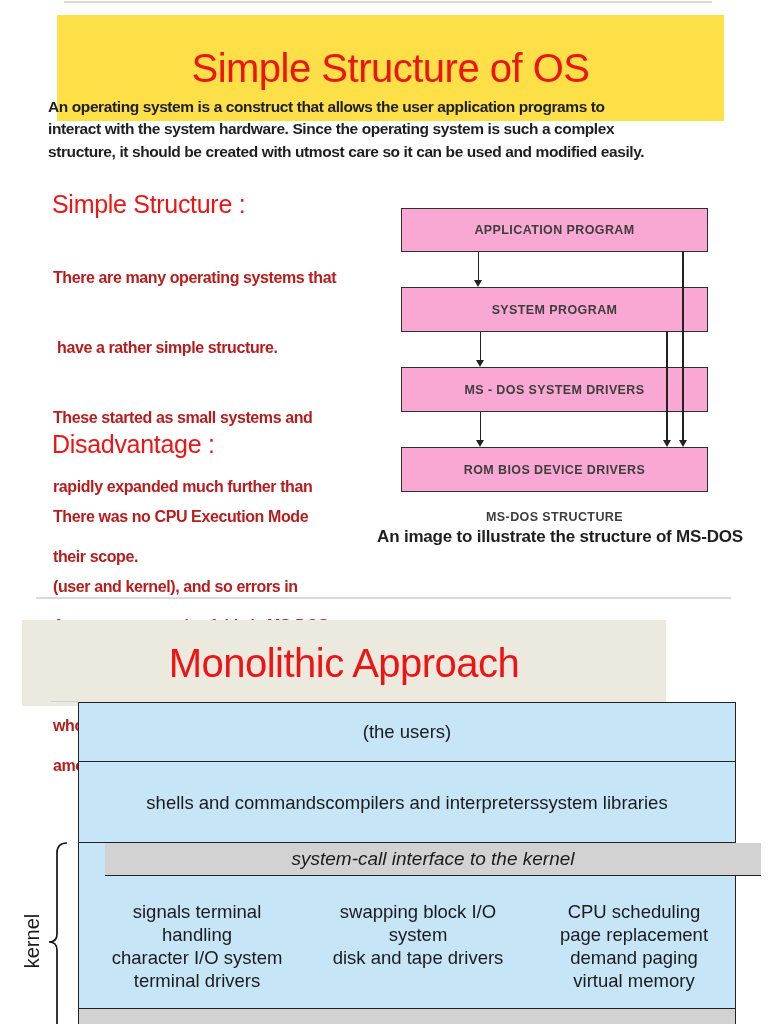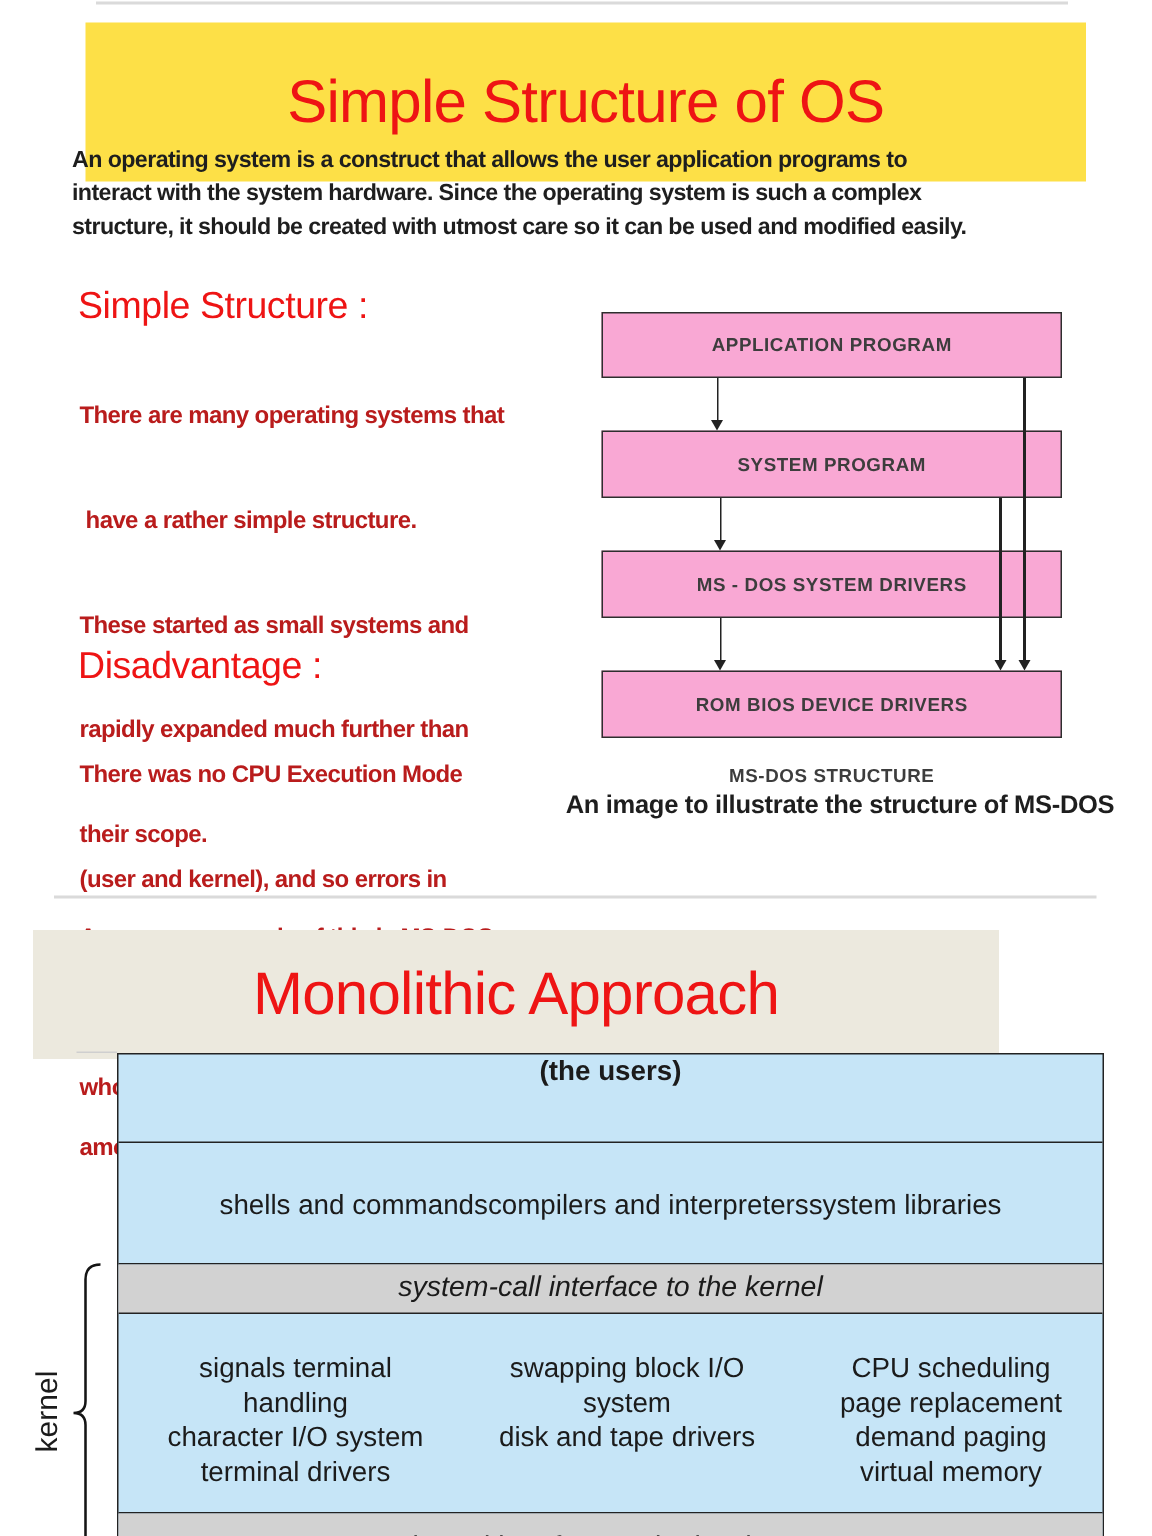--- a/index.html
+++ b/index.html
@@ -30,25 +30,25 @@
         font-size:12.5px;font-weight:700;letter-spacing:.4px;color:#3d3d3d;}
   .cap2{position:absolute;left:330px;top:527px;width:460px;text-align:center;
         font-size:17px;font-weight:700;letter-spacing:-0.2px;color:#1e1e1e;}
   
   .band2{position:absolute;left:22px;top:600px;width:644px;height:86px;background:#ece9de;
          display:flex;align-items:center;justify-content:center;margin-top:20px;}
   .fig2{position:absolute;left:78px;top:702px;width:658px;height:346px;
         border:1.5px solid #222;box-sizing:border-box;background:#c6e5f7;
         font-size:18.5px;color:#1b1b1b;}
   .layer{position:relative;box-sizing:border-box;width:100%;border-bottom:1.5px solid #222;}
-  .l-users{height:59px;display:flex;justify-content:center;font-weight:bold;}
+  .l-users{height:59px;display:flex;align-items:center;justify-content:center;}
   .l-shells{height:81px;display:flex;flex-direction:row;align-items:center;justify-content:center;
             line-height:21px;text-align:center;}
   .l-syscall{height:33px;background:#d2d2d2;display:flex;align-items:center;justify-content:center;
-             font-style:italic;font-size:19px;}
+             font-style:italic;font-size:19px;margin-left:26px;}
   .l-kernel{height:133px;}
   .l-hw{height:40px;background:#d2d2d2;border-bottom:none;font-style:italic;font-size:19px;}
   .kcol{position:absolute;top:24px;width:220px;text-align:center;line-height:23px;white-space:nowrap;}
   .kc1{left:8px;} .kc2{left:229px;} .kc3{left:445px;}
   .hwtext{position:absolute;top:11px;left:0;width:100%;text-align:center;line-height:23px;}
   .kernel-label{position:absolute;left:-7px;top:929px;width:80px;height:24px;text-align:center;
                 font-size:20px;color:#1b1b1b;transform:rotate(-90deg);transform-origin:center;}
   .brace{position:absolute;left:40px;top:838px;z-index:2;}
   .faint{position:absolute;background:#cfcfcf;height:1.2px;}
 </style>

